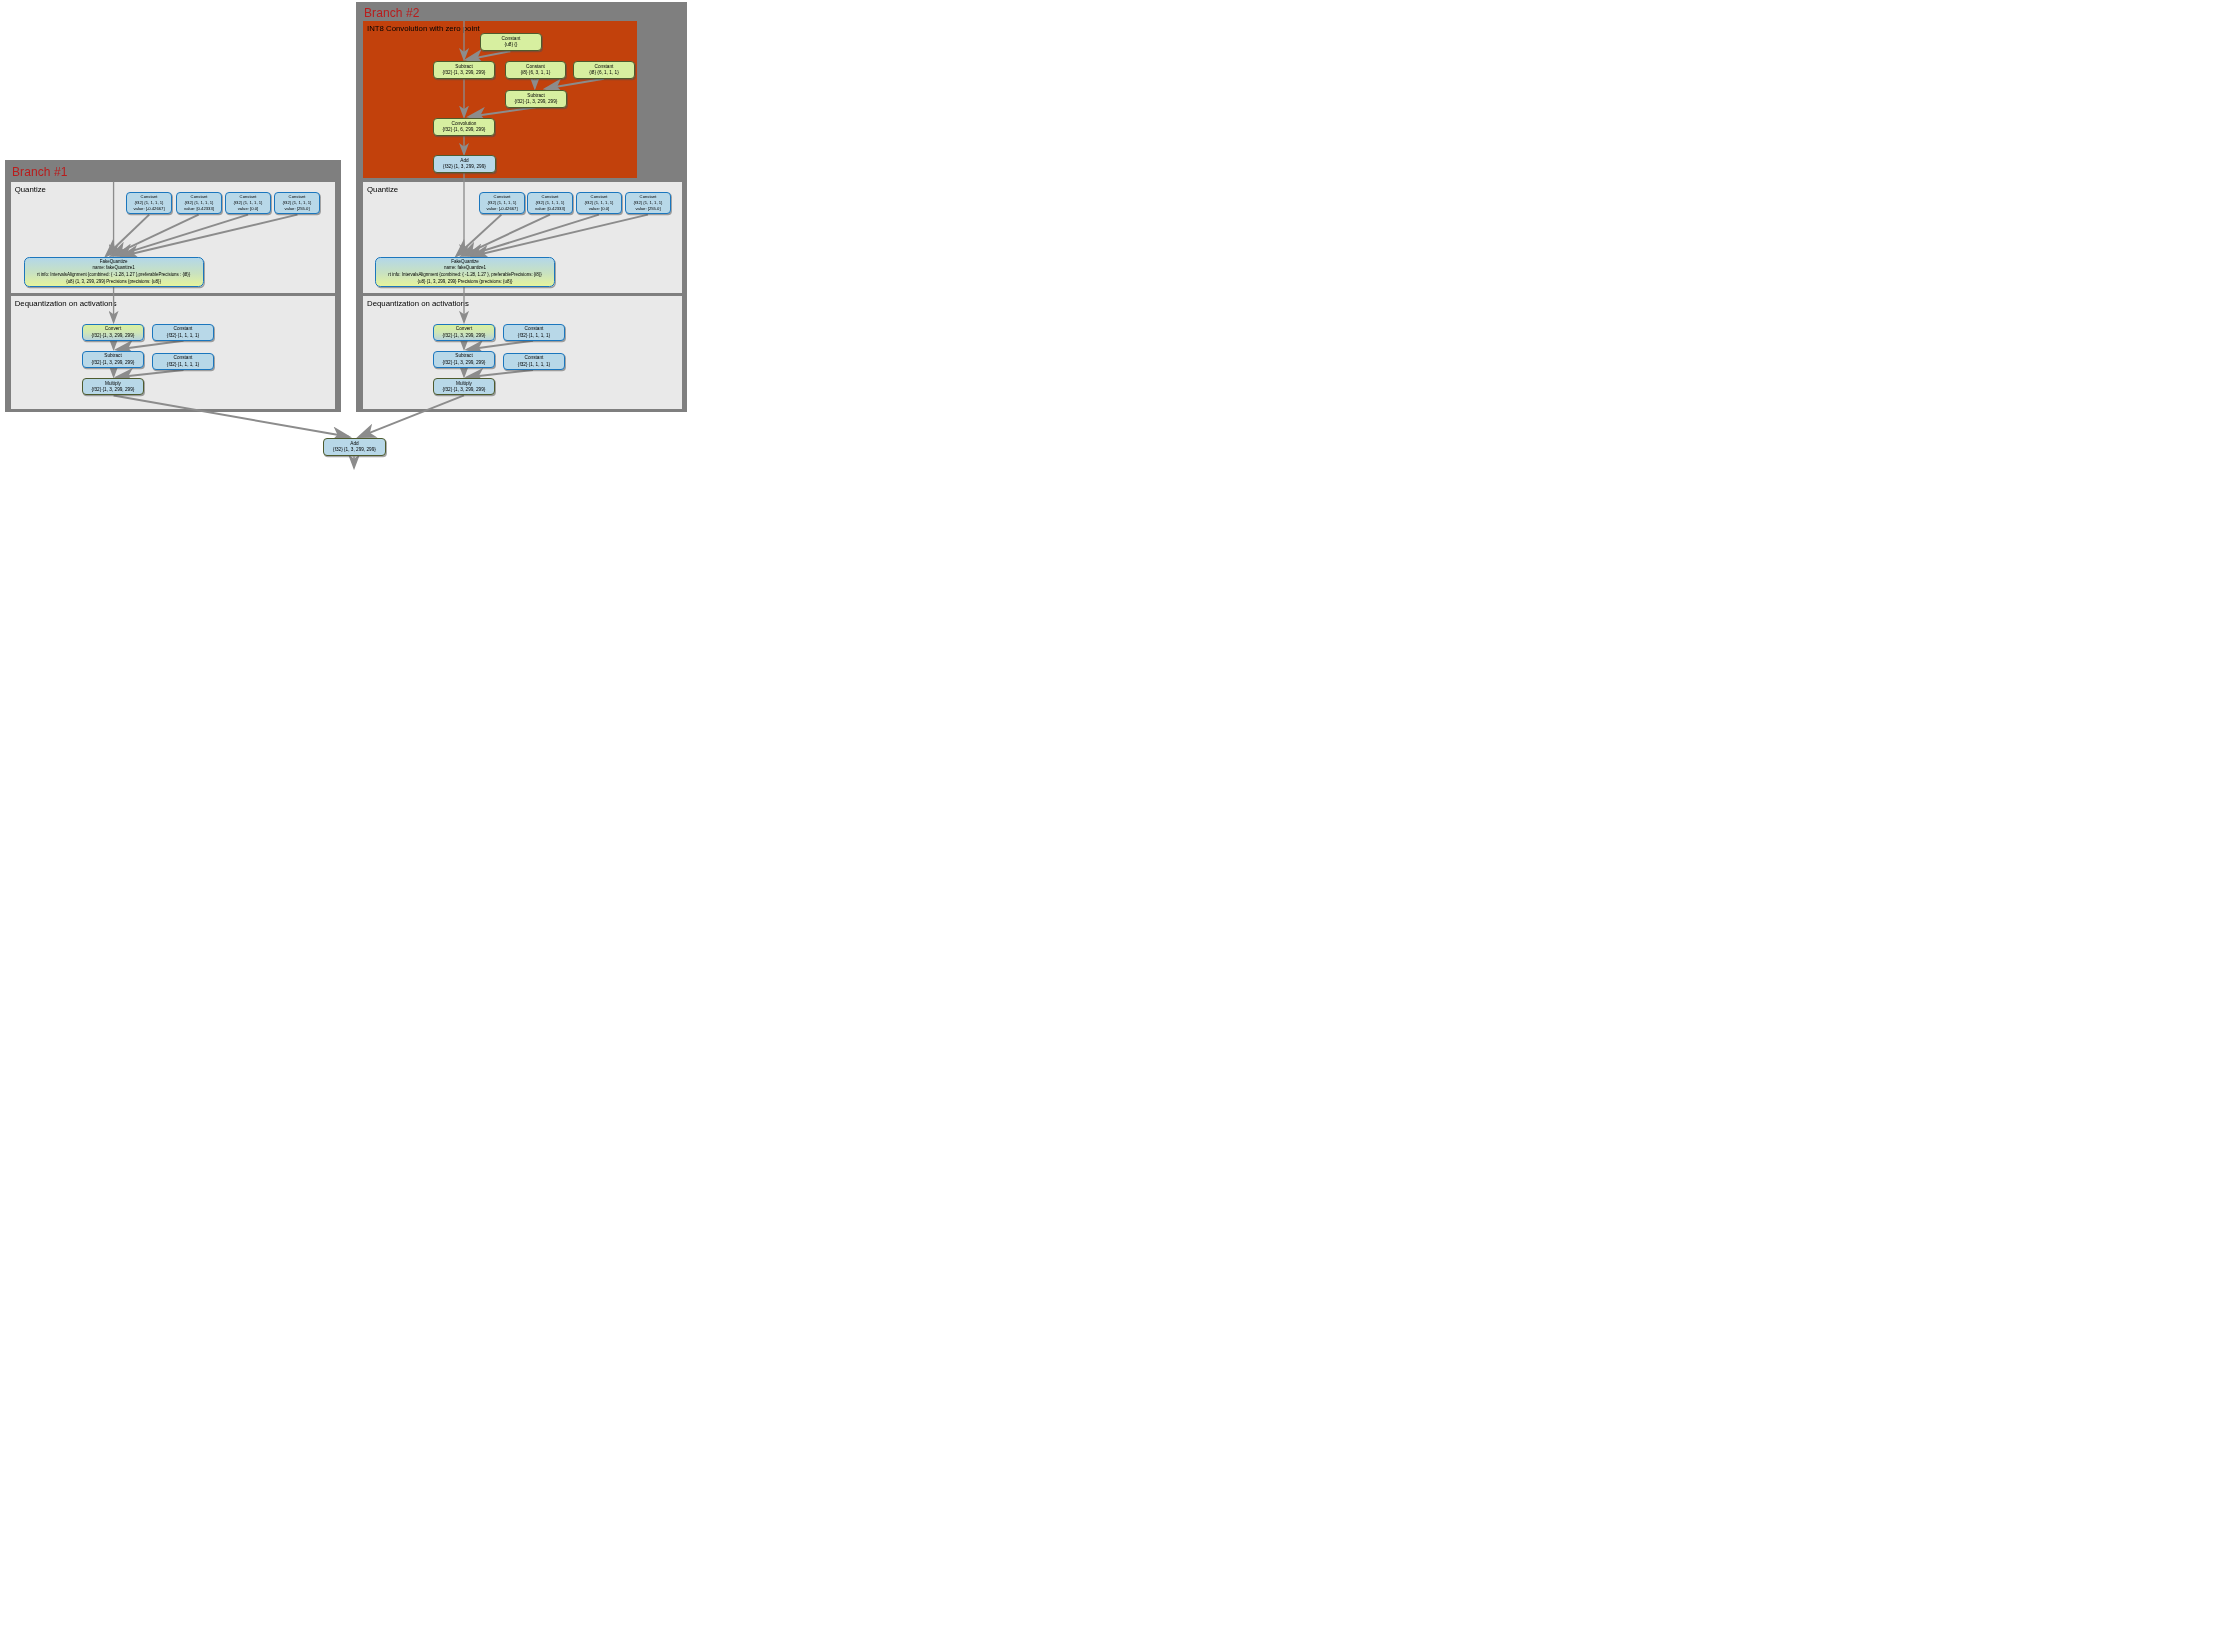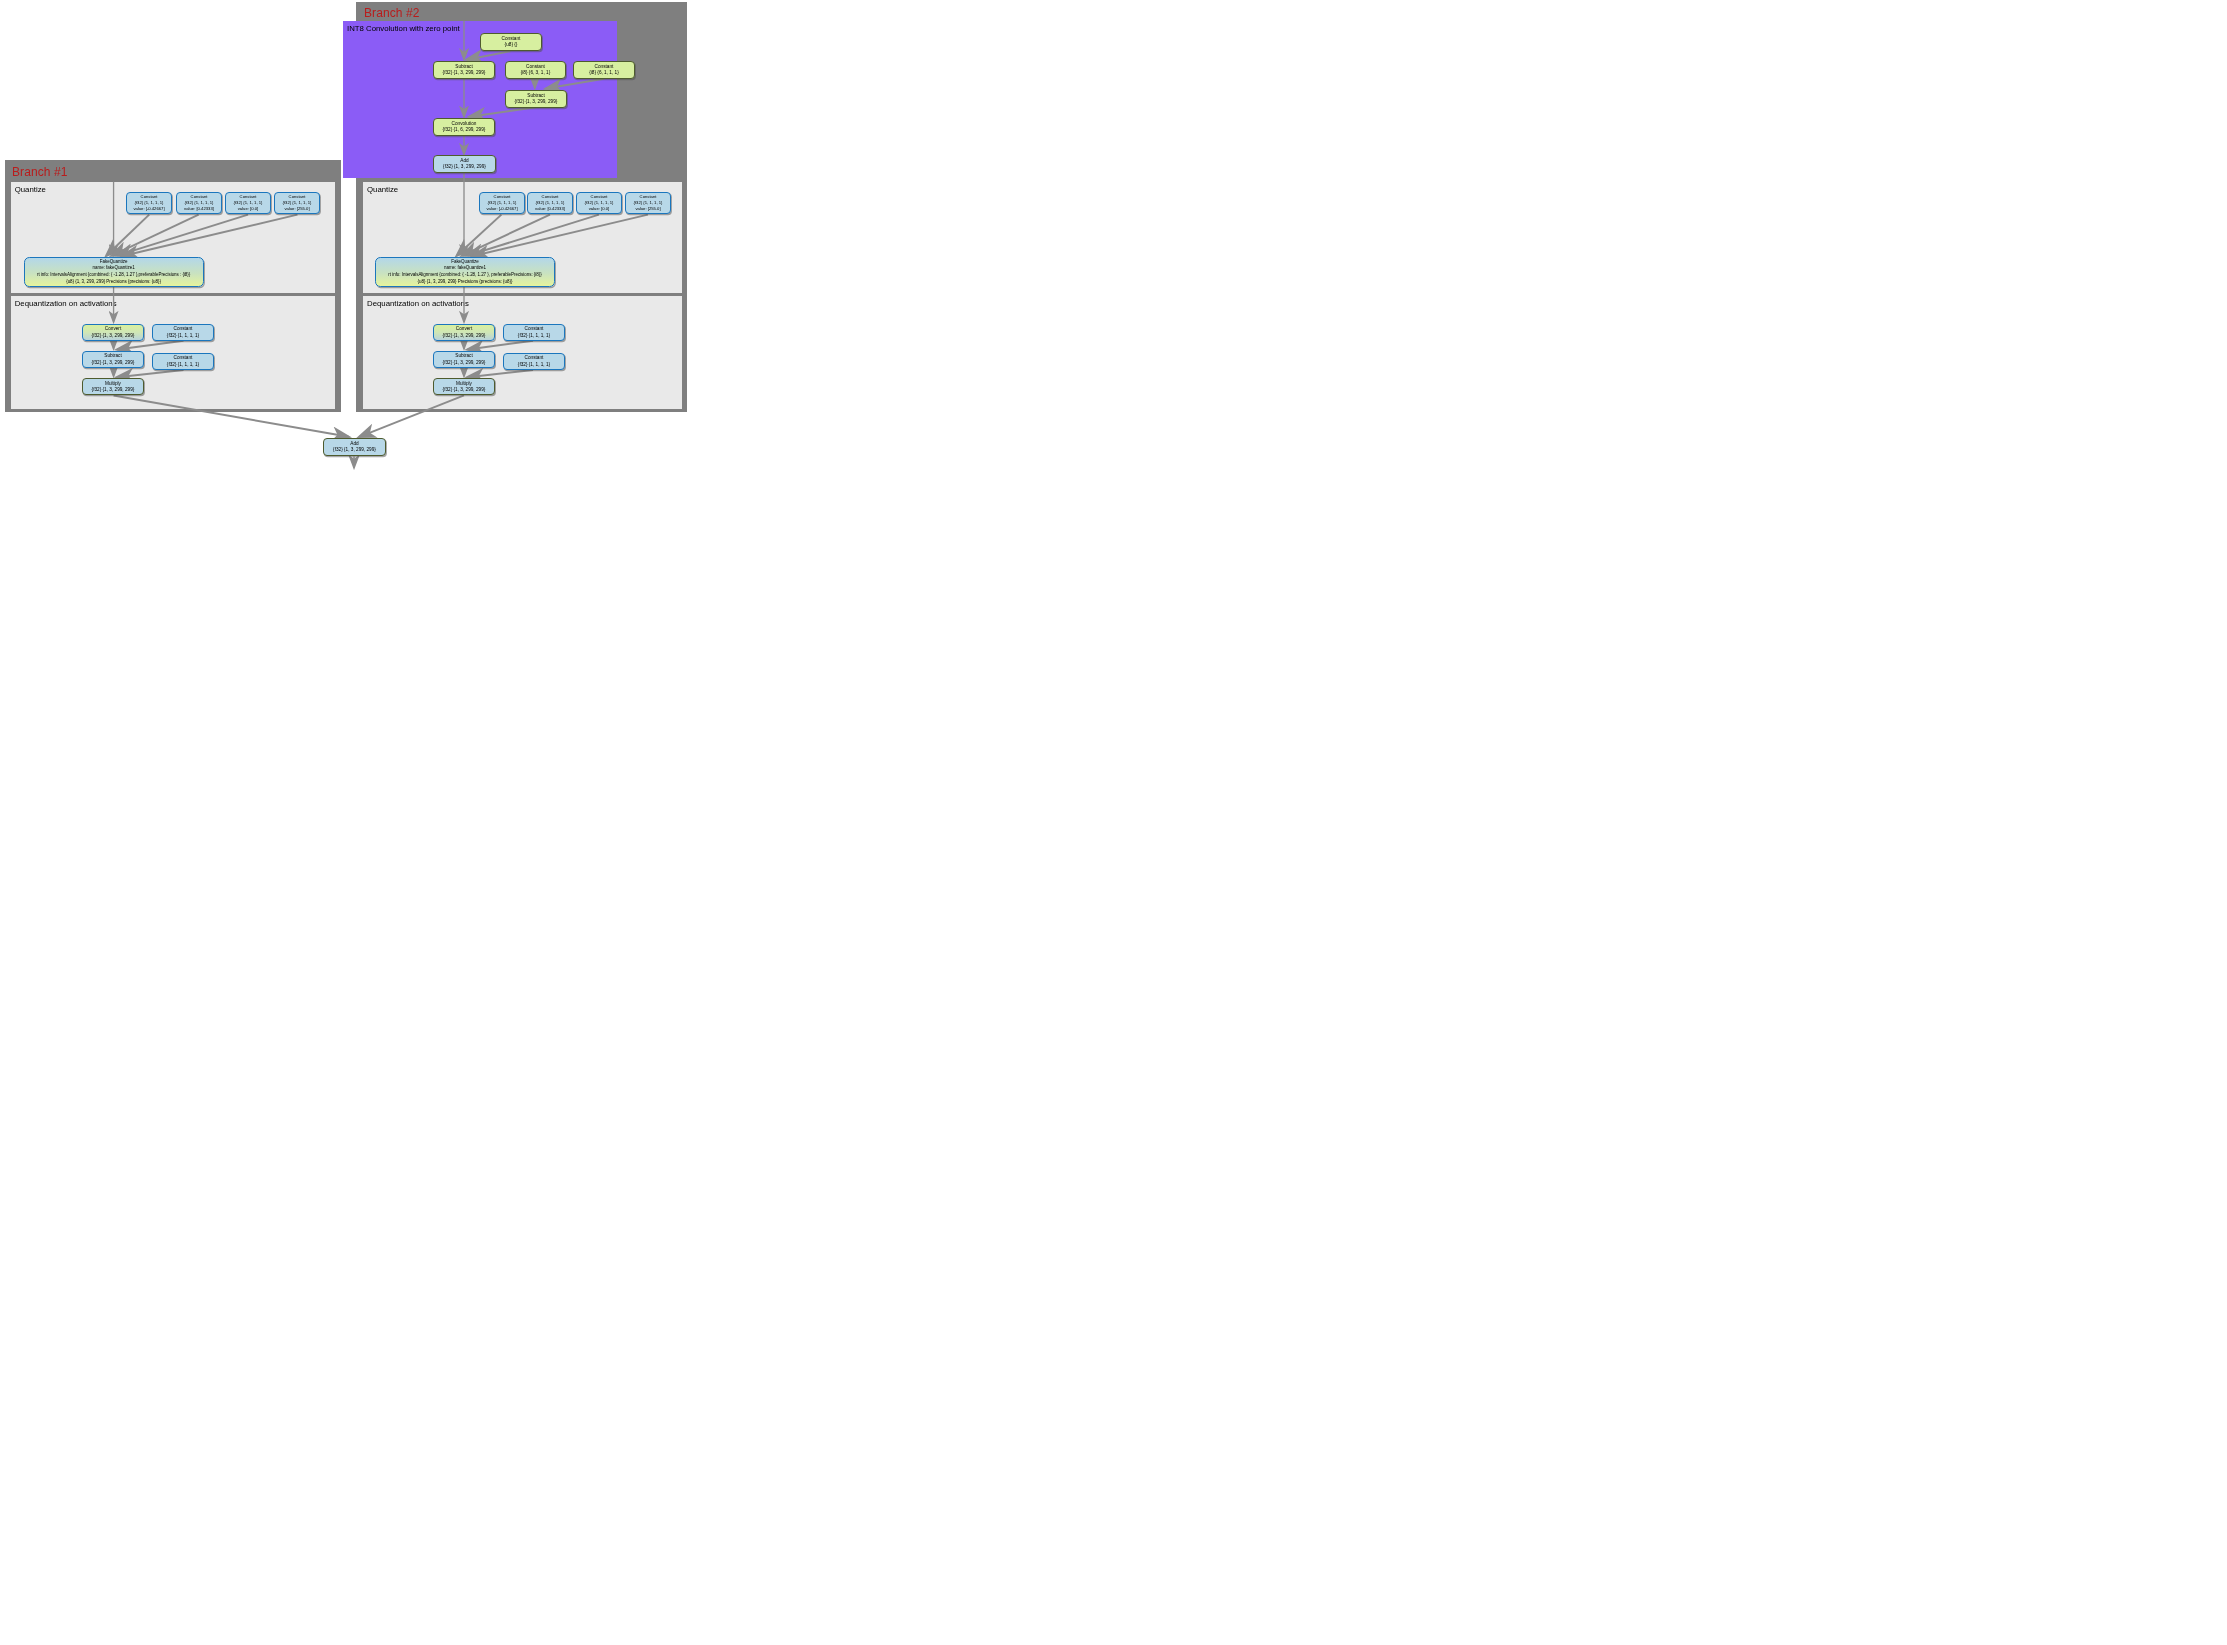--- a/index.html
+++ b/index.html
@@ -31,21 +31,21 @@
       <div class="branch-frame" style="left: 4.5px; top: 160px; width: 336px; height: 252px; background: rgb(127, 127, 127);"></div>
       <div class="branch-title" style="left: 12px; top: 165px;">Branch #1</div>
       <div class="section" style="left: 10.7px; top: 182px; width: 324px; height: 111px; background: rgb(233, 233, 233);">
         <div class="section-label">Quantize</div>
       </div>
       <div class="section" style="left: 10.7px; top: 296px; width: 324px; height: 113px; background: rgb(233, 233, 233);">
         <div class="section-label">Dequantization on activations</div>
       </div>
       <div class="branch-frame" style="left: 356px; top: 2.2px; width: 331px; height: 410px; background: rgb(127, 127, 127);"></div>
       <div class="branch-title" style="left: 364px; top: 5.8px;">Branch #2</div>
-      <div class="section" style="left: 343px; top: 21px; width: 274px; height: 157px; background: #8b5cf6;">
+      <div class="section" style="left: 363px; top: 21px; width: 274px; height: 157px; background: #c2410c;">
         <div class="section-label">INT8 Convolution with zero point</div>
       </div>
       <div class="section" style="left: 363px; top: 182px; width: 319px; height: 111px; background: rgb(233, 233, 233);">
         <div class="section-label">Quantize</div>
       </div>
       <div class="section" style="left: 363px; top: 296px; width: 319px; height: 113px; background: rgb(233, 233, 233);">
         <div class="section-label">Dequantization on activations</div>
       </div>
     </div>
   <svg id="edge-layer" xmlns="http://www.w3.org/2000/svg" width="688" height="472" viewBox="0 0 1545 1060">

